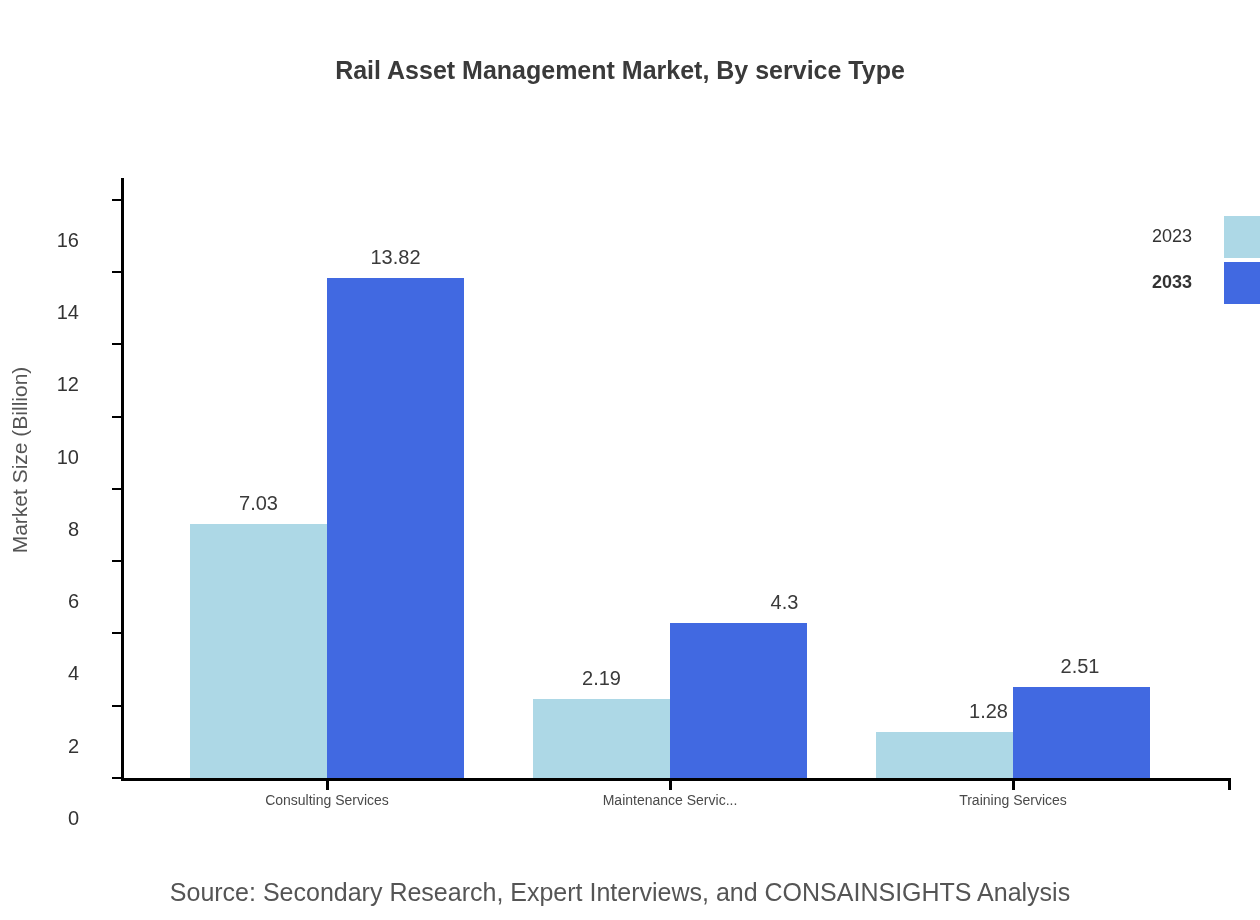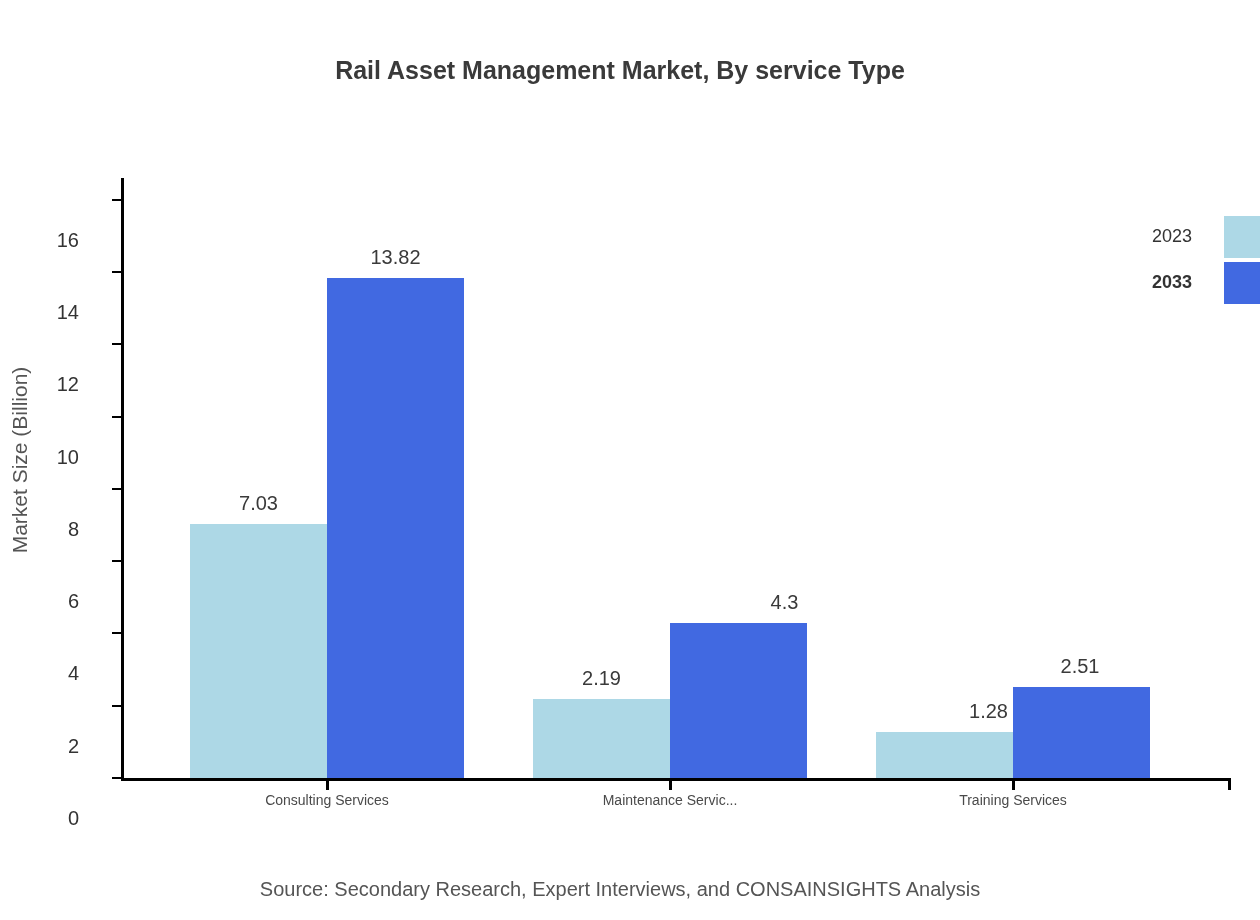--- a/index.html
+++ b/index.html
@@ -171,21 +171,21 @@
     height: 42px;
   }
 
   
   .source-note {
     position: absolute;
     left: 0;
     top: 878px;
     width: 1240px;
     text-align: center;
-    font-size: 20px;
+    font-size: 25px;
     color: #555555;
   }
 </style>
 </head>
 <body>
 
 <div id="chart-root">
 
   <div class="chart-title">
     <span>Rail Asset Management Market, By service Type</span>

